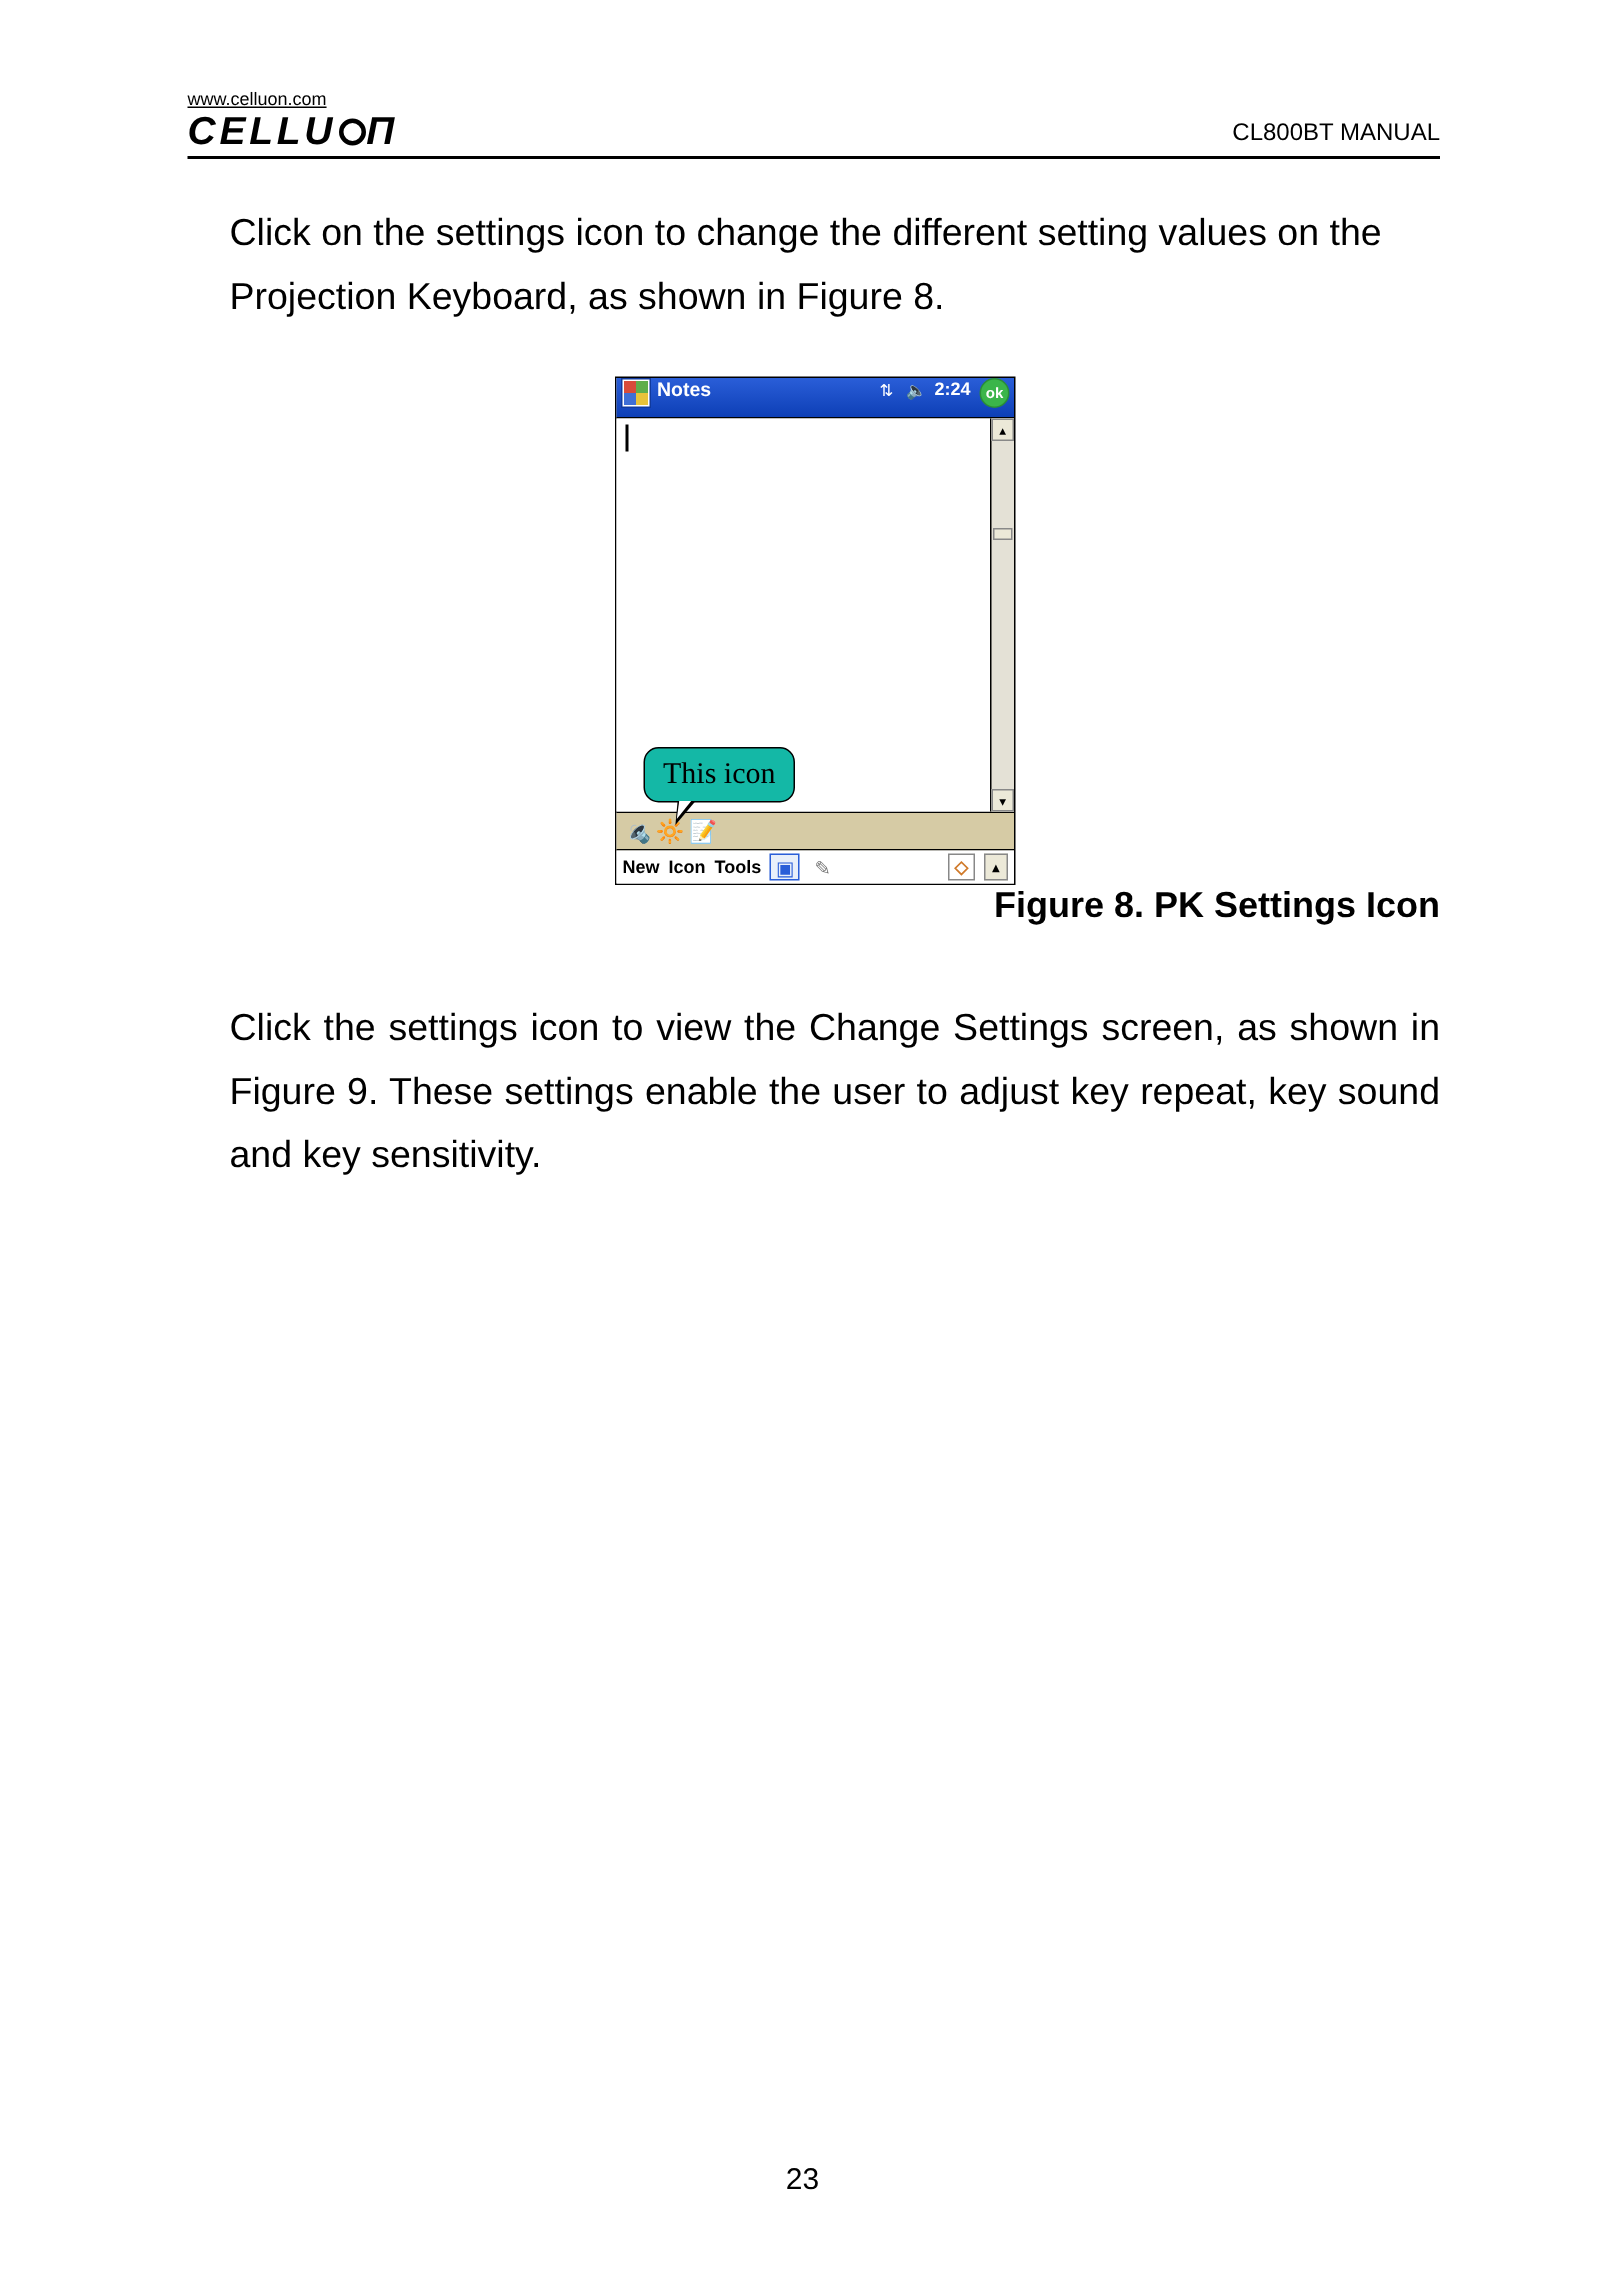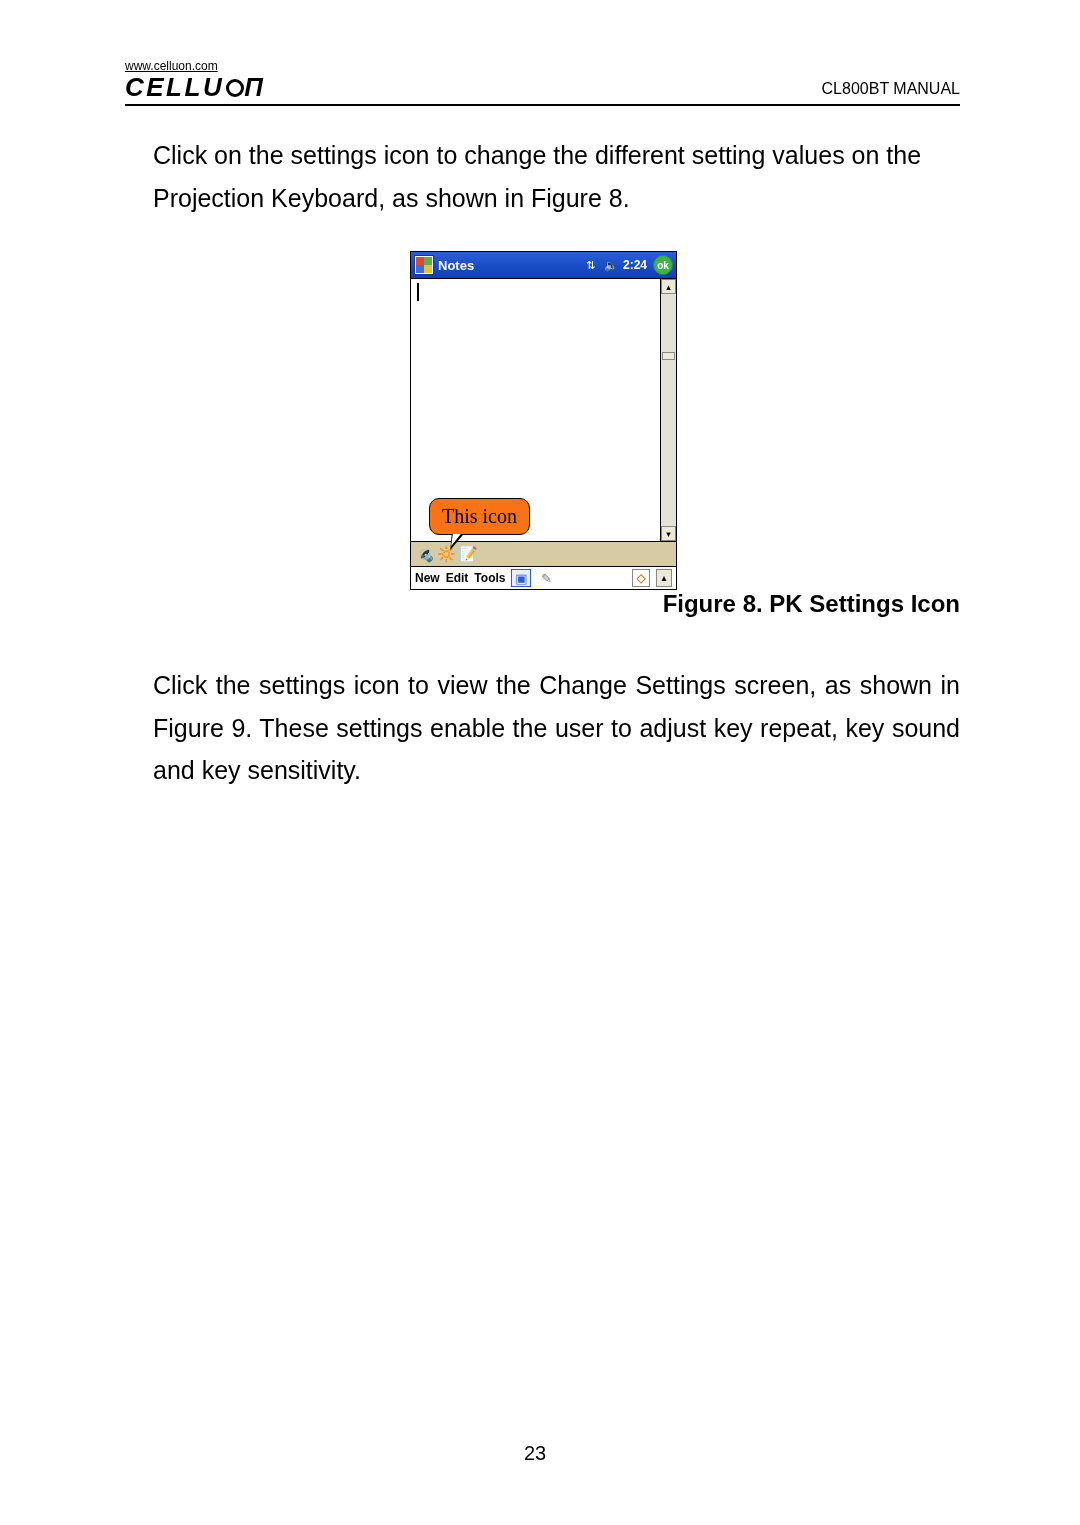--- a/index.html
+++ b/index.html
@@ -99,21 +99,20 @@
   }
   .pda {
     border: 1px solid #000;
     width: 265px;
     font-family: Tahoma, Arial, sans-serif;
     background: #fff;
   }
   
   .pda-titlebar {
     display: flex;
-    align-items: center;
     height: 26px;
     padding: 0 3px;
     background: linear-gradient(#2a5ed8, #0d3fb6);
     color: #fff;
   }
   .pda-startflag {
     width: 20px; height: 20px;
     background: #fff;
     border: 1px solid #113a9e;
     display: flex;
@@ -182,21 +181,21 @@
   
   .callout {
     position: absolute;
     bottom: 6px;
     left: 18px;
     padding: 6px 12px;
     border: 1.5px solid #000;
     border-radius: 10px;
     font-family: "Times New Roman", serif;
     font-size: 20px;
-    background: #f97316;
+    background: #14b8a6;
   }
   .callout::after {
     content: "";
     position: absolute;
     bottom: -16px;
     left: 18px;
     width: 0; height: 0;
     border-left: 6px solid transparent;
     border-right: 6px solid transparent;
     border-top: 16px solid #000;
@@ -317,21 +316,21 @@
       </div>
 
       <div class="pda-taskbar">
         <span class="tb-icon tb-sound">🔉</span>
         <span class="tb-icon tb-keyboard">🔆</span>
         <span class="tb-icon tb-note">📝</span>
       </div>
 
       <div class="pda-menubar">
         <span>New</span>
-        <span>Edit</span>
+        <span>Icon</span>
         <span>Tools</span>
         <span class="mb-icon mb-picture">▣</span>
         <span class="mb-icon mb-pen">✎</span>
         <span class="mb-spacer"></span>
         <span class="mb-layers">◇</span>
         <span class="mb-up">▴</span>
       </div>
 
     </div>
   </div>

